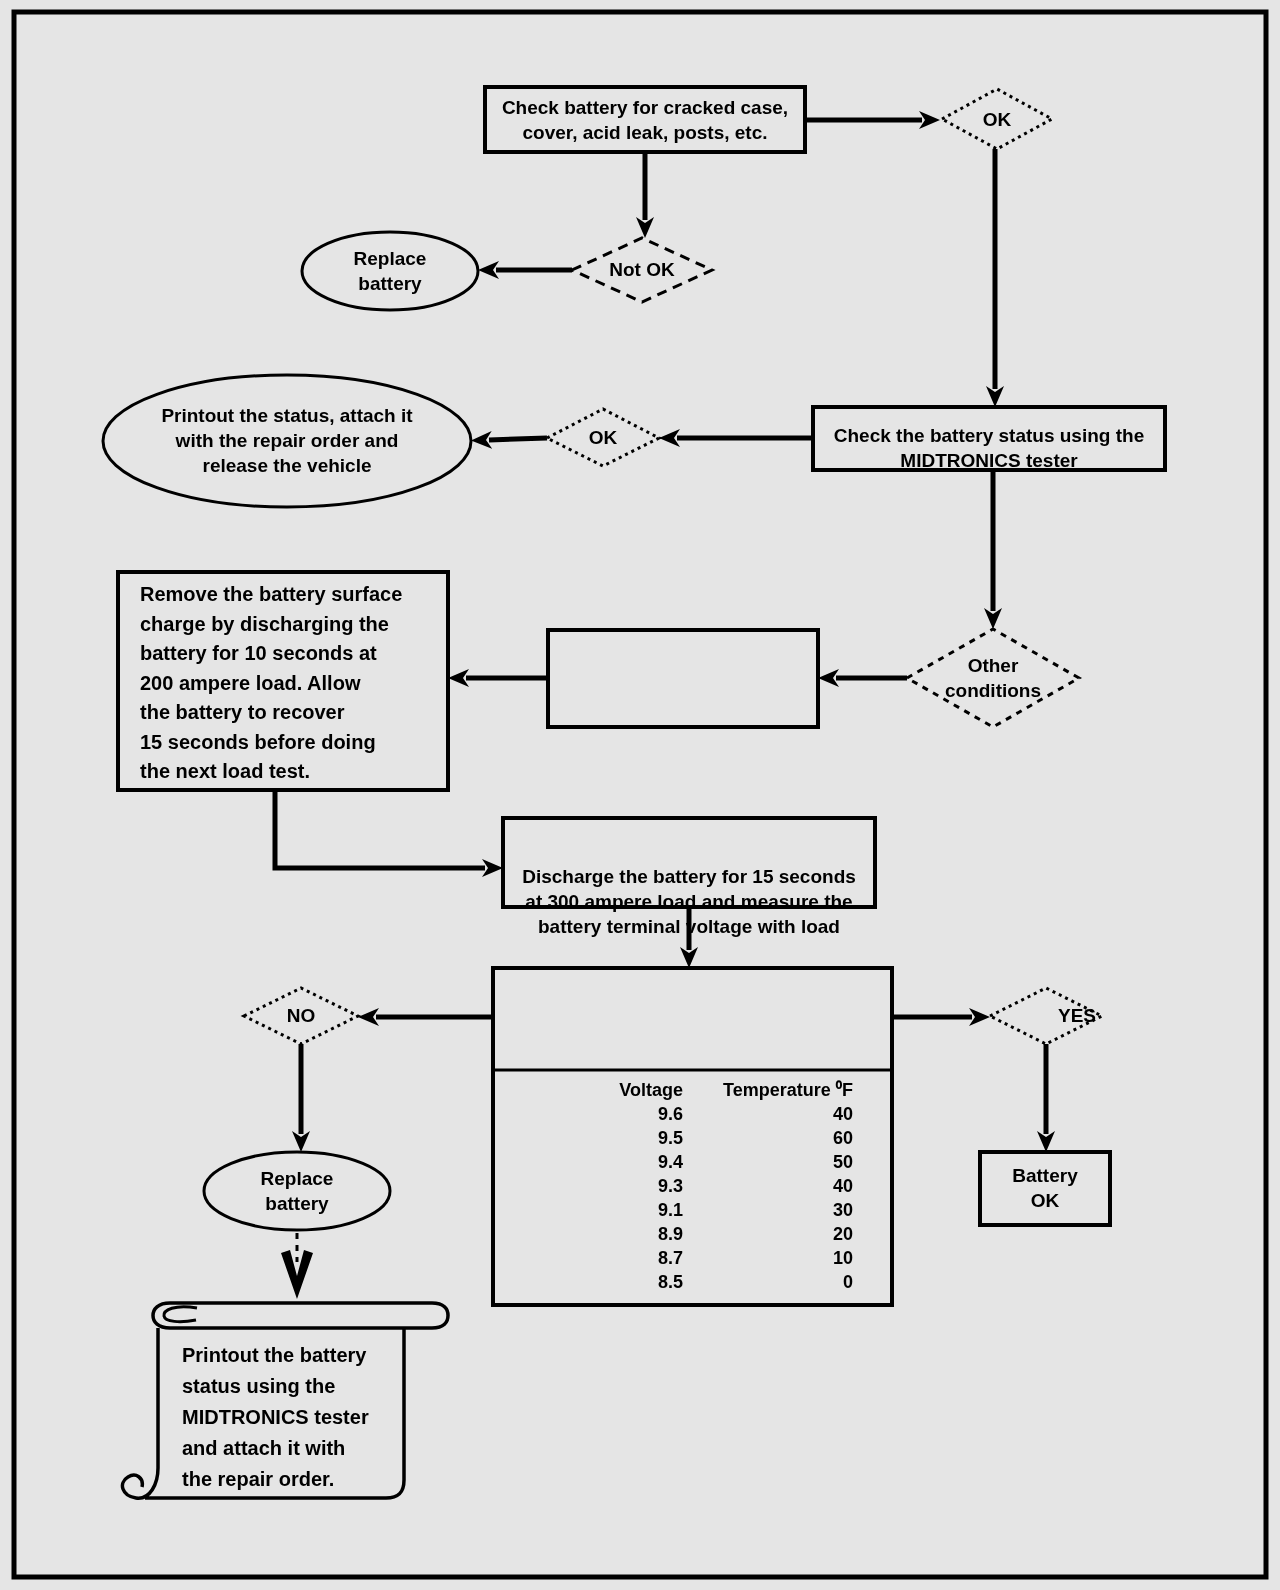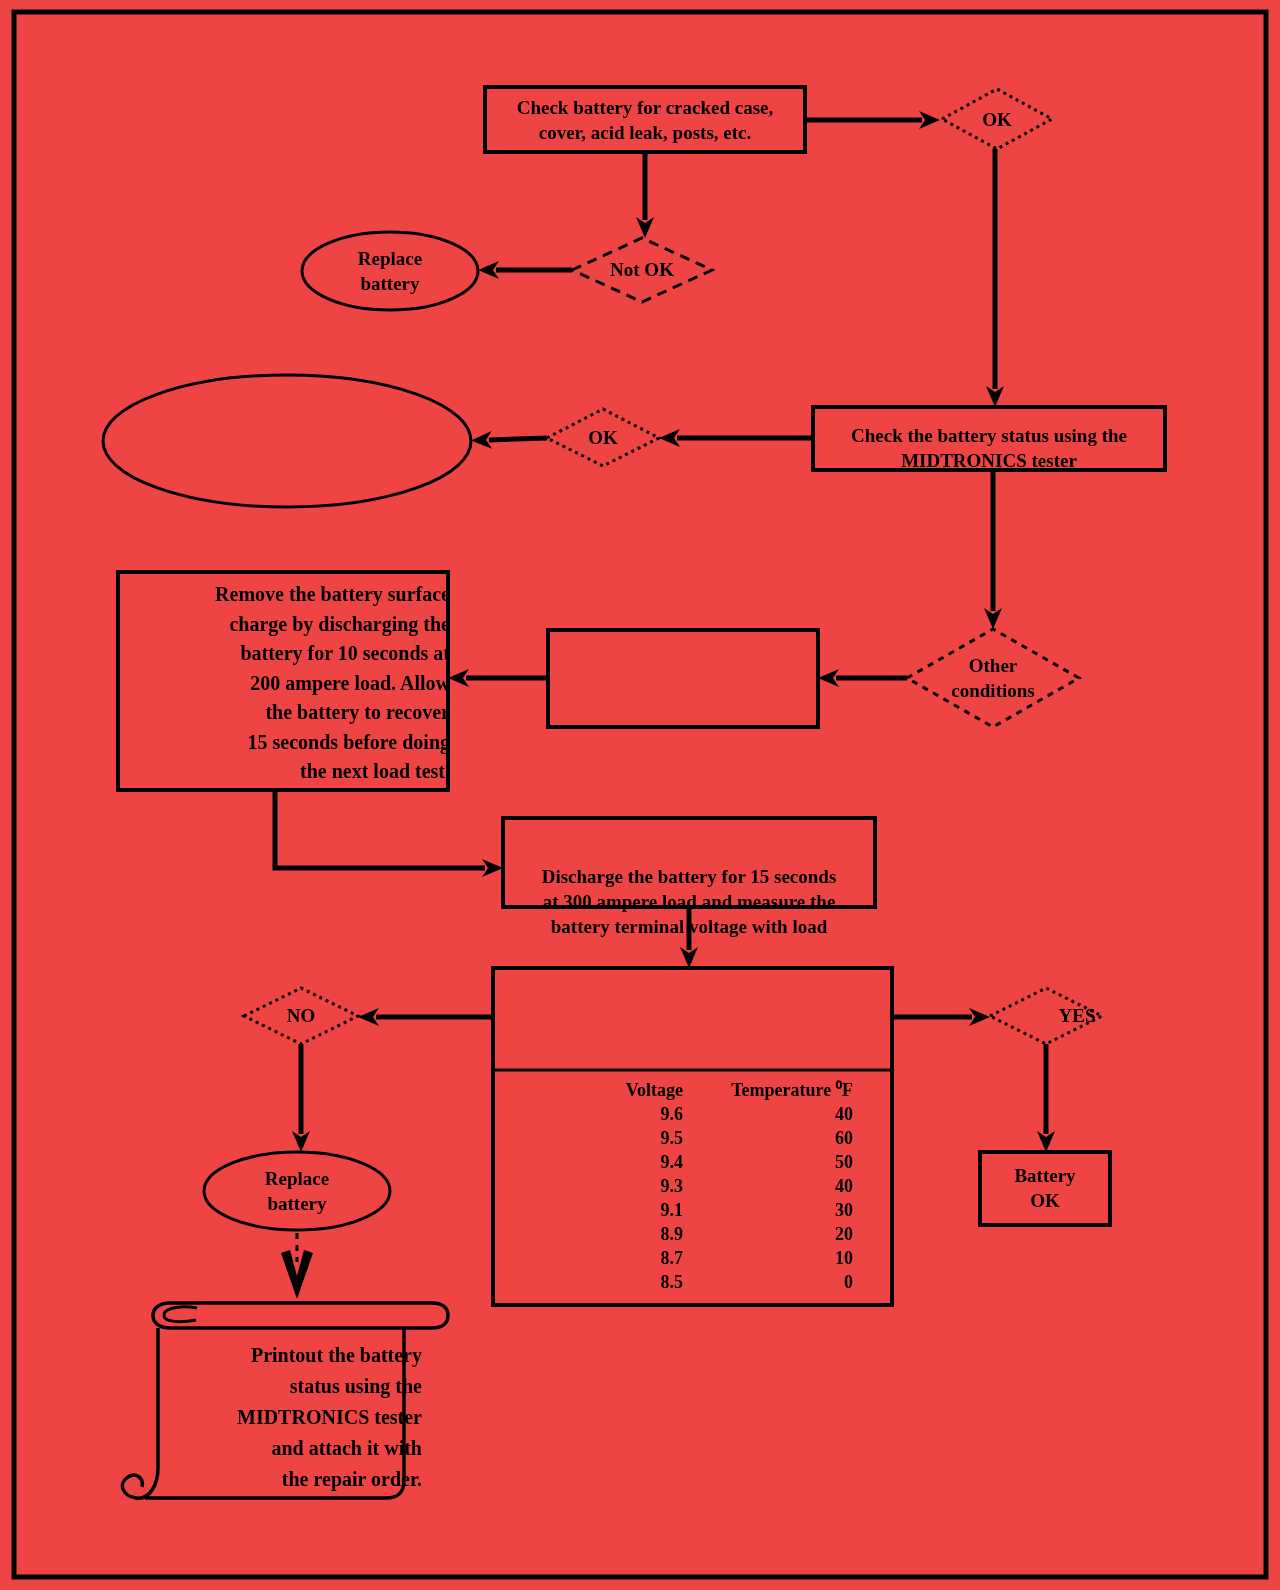--- a/index.html
+++ b/index.html
@@ -1,34 +1,34 @@
 <!DOCTYPE html>
 <html><head>
 <meta charset="utf-8">
 <style>
   html,body{margin:0;padding:0;background:#fff;}
   #page{
     position:relative;
     width:1280px;height:1590px;
-    background:#ef4444;
-    font-family:Liberation Serif, serif;
+    background:#e5e5e5;
+    font-family:Liberation Sans, sans-serif;
     color:#000;
     overflow:hidden;
   }
   #wires{position:absolute;left:0;top:0;width:1280px;height:1590px;}
   .lbl{
     position:absolute;
     font-weight:bold;
     color:#000;
     white-space:pre-line;
     text-align:center;
     transform:translate(-50%,-50%);
     line-height:1.32;
   }
-  .lbl.left{text-align:right;transform:none;}
+  .lbl.left{text-align:left;transform:none;}
   .f19{font-size:19px;}
   .f20{font-size:20px;}
   .remove-lines{line-height:29.5px;font-size:20px;width:310px;}
   .scroll-lines{line-height:31px;font-size:20px;width:240px;}
   #vtable{
     position:absolute;left:533px;top:1078px;
     display:grid;grid-template-columns:150px 170px;
     font-size:18px;font-weight:bold;line-height:24px;
   }
   #vtable .cell{text-align:right;}
@@ -93,20 +93,23 @@
   <div class="lbl f19" style="left:645px;top:120px;width:310px;">Check battery for cracked case,
 cover, acid leak, posts, etc.</div>
 
   <div class="lbl f19" style="left:997px;top:120px;">OK</div>
 
   <div class="lbl f19" style="left:642px;top:270px;">Not OK</div>
 
   <div class="lbl f19" style="left:390px;top:271px;">Replace
 battery</div>
 
+  <div class="lbl f19" style="left:287px;top:441px;width:330px;">Printout the status, attach it
+with the repair order and
+release the vehicle</div>
 
   <div class="lbl f19" style="left:603px;top:438px;">OK</div>
 
   <div class="lbl f19" style="left:989px;top:448px;width:340px;">Check the battery status using the
 MIDTRONICS tester</div>
 
   <div class="lbl f19" style="left:993px;top:678px;">Other
 conditions</div>
 
 

